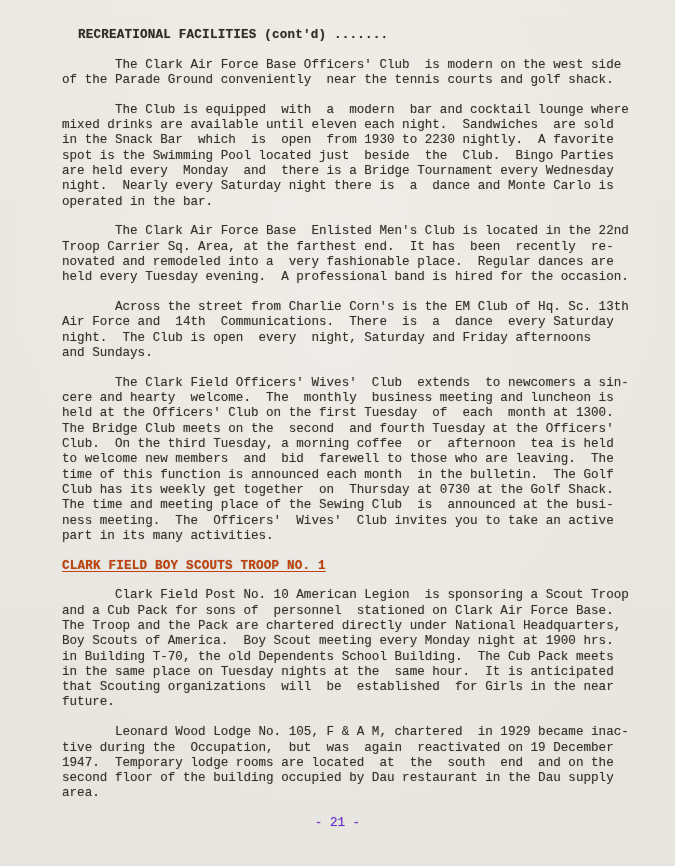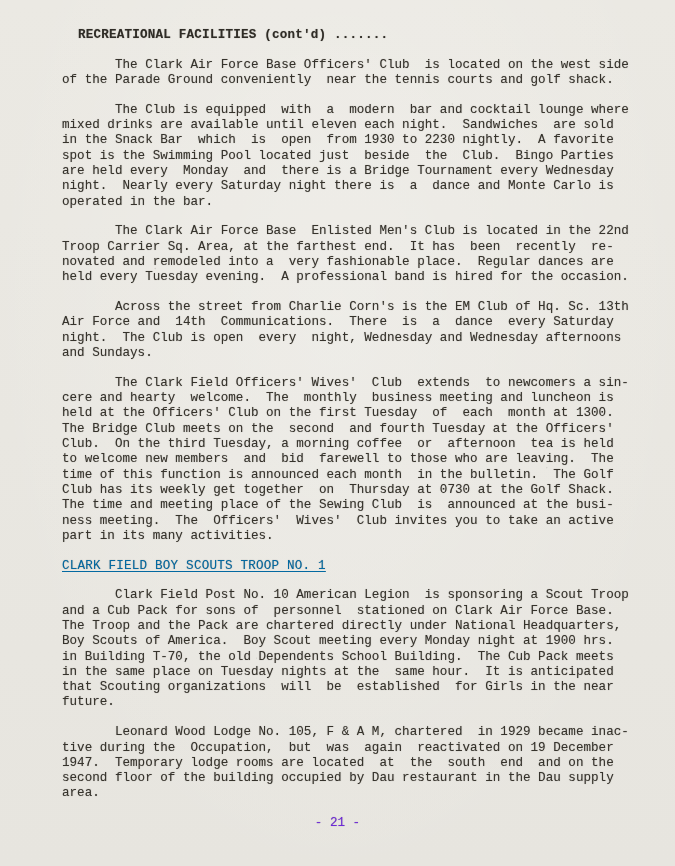--- a/index.html
+++ b/index.html
@@ -45,61 +45,61 @@
     white-space: pre;
     margin: 0 0 14.5px 0;
     color: #36332c;
     text-shadow: 0 0 1px rgba(54,51,44,0.40);
   }
   .heading {
     font-size: 12.6px;
     line-height: 15.3px;
     white-space: pre;
     margin: 0 0 14.5px 0;
-    font-weight: normal;
+    font-weight: bold;
     text-decoration: underline;
     text-underline-offset: 2px;
     letter-spacing: 0.2px;
-    color: #0369a1;
+    color: #c2410c;
     text-shadow: 0 0 1px rgba(47,44,38,0.45);
   }
   .page-number {
     font-size: 12.6px;
     line-height: 15.3px;
     white-space: pre;
     text-align: center;
     margin: 0 62px 0 -62px; 
     width: 675px;
     color: #6d28d9;
     text-shadow: 0 0 1px rgba(54,51,44,0.40);
   }
 </style>
 </head>
 <body>
 
 <div class="page">
   <div class="doc-title">RECREATIONAL FACILITIES (cont'd) .......</div>
 
   <div>
-      <div class="paragraph">       The Clark Air Force Base Officers' Club  is located on the west side
+      <div class="paragraph">       The Clark Air Force Base Officers' Club  is modern on the west side
 of the Parade Ground conveniently  near the tennis courts and golf shack.</div>
       <div class="paragraph">       The Club is equipped  with  a  modern  bar and cocktail lounge where
 mixed drinks are available until eleven each night.  Sandwiches  are sold
 in the Snack Bar  which  is  open  from 1930 to 2230 nightly.  A favorite
 spot is the Swimming Pool located just  beside  the  Club.  Bingo Parties
 are held every  Monday  and  there is a Bridge Tournament every Wednesday
 night.  Nearly every Saturday night there is  a  dance and Monte Carlo is
 operated in the bar.</div>
       <div class="paragraph">       The Clark Air Force Base  Enlisted Men's Club is located in the 22nd
 Troop Carrier Sq. Area, at the farthest end.  It has  been  recently  re-
 novated and remodeled into a  very fashionable place.  Regular dances are
 held every Tuesday evening.  A professional band is hired for the occasion.</div>
       <div class="paragraph">       Across the street from Charlie Corn's is the EM Club of Hq. Sc. 13th
 Air Force and  14th  Communications.  There  is  a  dance  every Saturday
-night.  The Club is open  every  night, Wednesday and Wednesday afternoons
+night.  The Club is open  every  night, Saturday and Friday afternoons
 and Sundays.</div>
       <div class="paragraph">       The Clark Field Officers' Wives'  Club  extends  to newcomers a sin-
 cere and hearty  welcome.  The  monthly  business meeting and luncheon is
 held at the Officers' Club on the first Tuesday  of  each  month at 1300.
 The Bridge Club meets on the  second  and fourth Tuesday at the Officers'
 Club.  On the third Tuesday, a morning coffee  or  afternoon  tea is held
 to welcome new members  and  bid  farewell to those who are leaving.  The
 time of this function is announced each month  in the bulletin.  The Golf
 Club has its weekly get together  on  Thursday at 0730 at the Golf Shack.
 The time and meeting place of the Sewing Club  is  announced at the busi-

